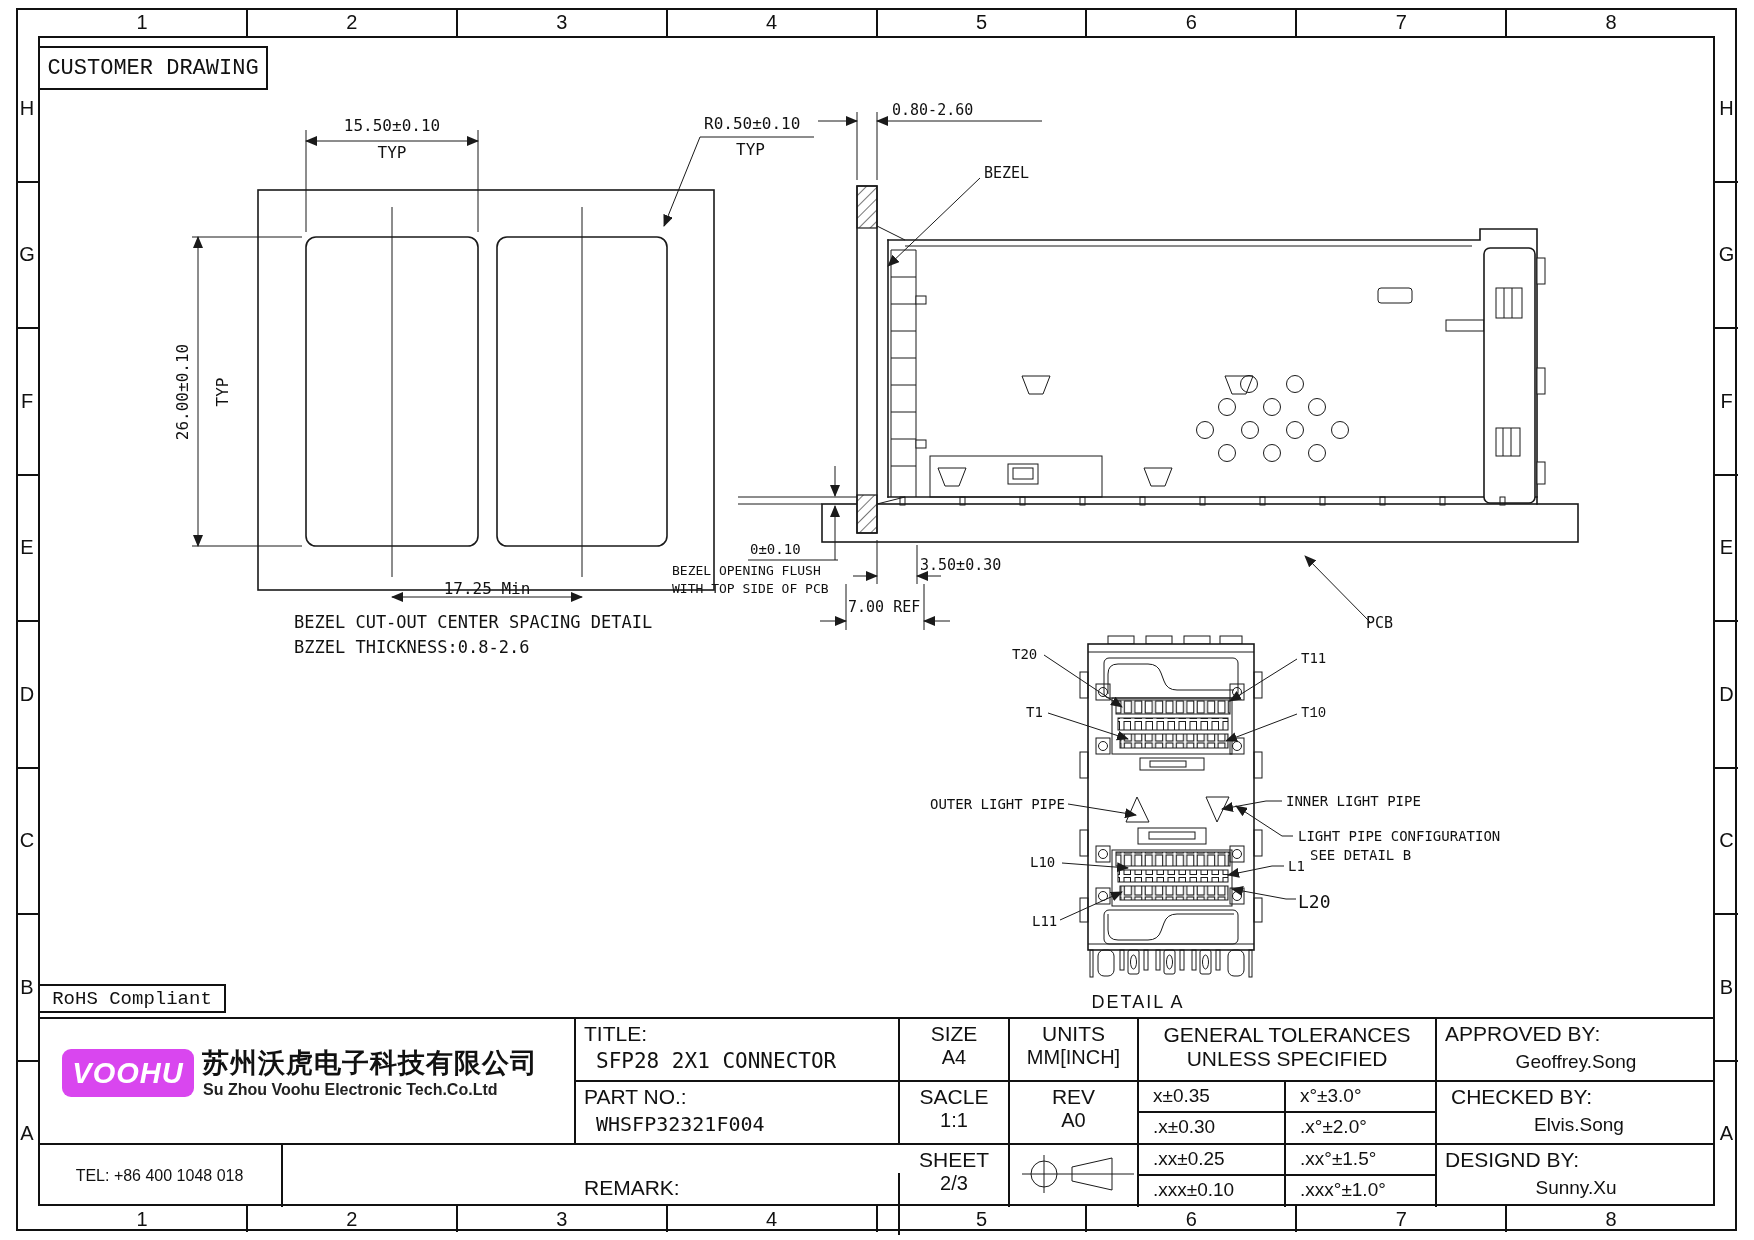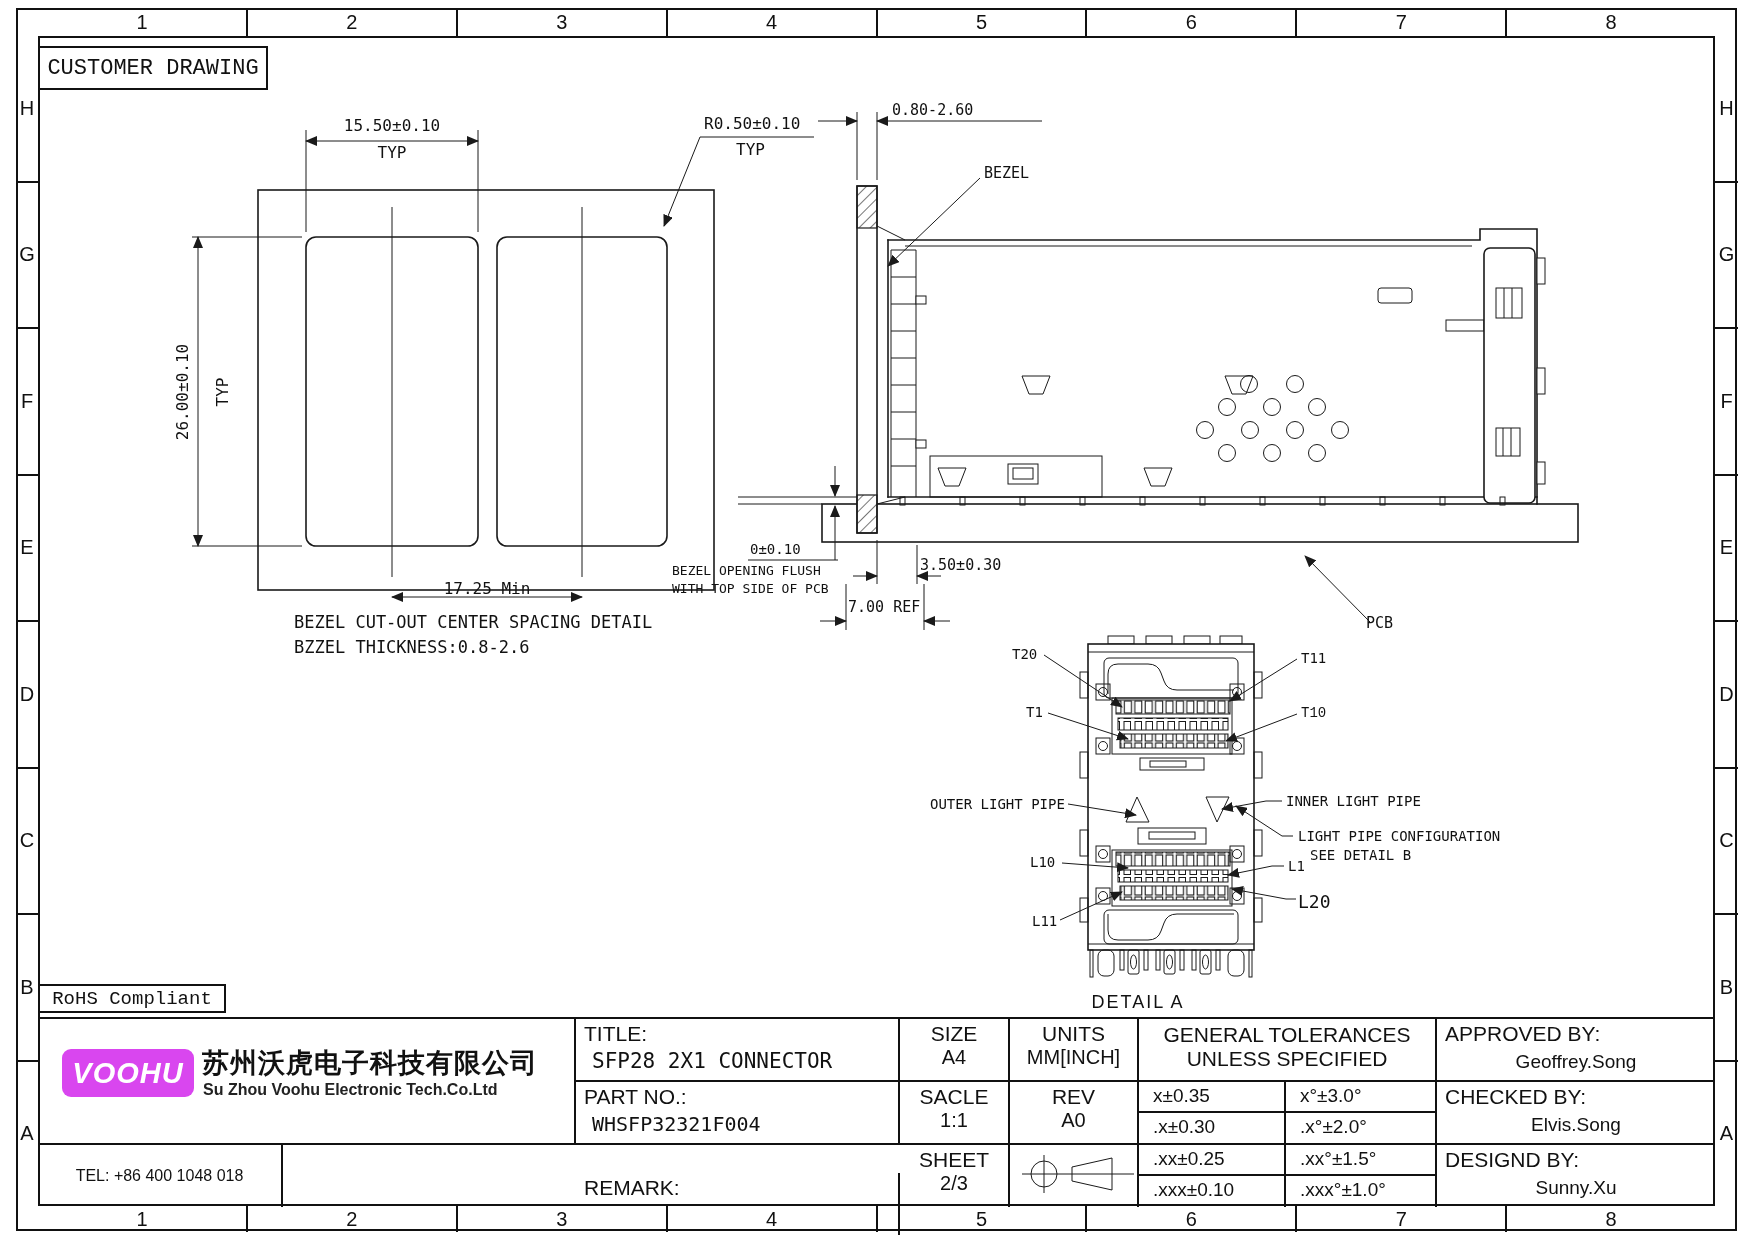--- a/index.html
+++ b/index.html
@@ -20,21 +20,21 @@
   .lbl{position:absolute;font-family:"DejaVu Sans Mono",monospace;color:#111;white-space:nowrap;}
   .c{text-align:center;}
   .rot{transform:translate(-50%,-50%) rotate(-90deg);}
   .boxed{border:2px solid #111;display:flex;align-items:center;justify-content:center;
          font-family:"Liberation Mono",monospace;background:#fff;}
   
   #tblock{left:38px;top:1017px;width:1677px;height:188px;border-top:2px solid #111;}
   .cell{position:absolute;border-color:#111;border-style:solid;border-width:0;}
   .br{border-right-width:2px;} .bb{border-bottom-width:2px;}
   .cl{font-size:21px;padding:3px 8px;}
-  .cv{font-family:"DejaVu Sans Mono",monospace;font-size:20px;padding:0 0;margin-left:16px;}
+  .cv{font-family:"DejaVu Sans Mono",monospace;font-size:20px;padding:0 20px;}
   .tolv{font-size:19px;padding:3px 0 0 14px;}
   .nm{font-size:19px;text-align:center;padding-top:2px;}
   svg{position:absolute;left:0;top:0;}
   .ln{stroke:#1a1a1a;stroke-width:1.6;fill:none;stroke-linecap:square;}
   .tn{stroke:#1a1a1a;stroke-width:1;fill:none;}
   .dim{stroke:#1a1a1a;stroke-width:1;fill:none;}
   .fw{fill:#fff;}
 </style>
 </head>
 <body>
@@ -421,21 +421,21 @@
     <div class="cell br bb tolv" style="left:1248px;top:94px;width:151px;height:32px;">.x°±2.0°</div>
     <div class="cell br bb tolv" style="left:1101px;top:126px;width:147px;height:31px;">.xx±0.25</div>
     <div class="cell br bb tolv" style="left:1248px;top:126px;width:151px;height:31px;">.xx°±1.5°</div>
     <div class="cell br tolv" style="left:1101px;top:157px;width:147px;height:31px;">.xxx±0.10</div>
     <div class="cell br tolv" style="left:1248px;top:157px;width:151px;height:31px;">.xxx°±1.0°</div>
 
     <div class="cell bb" style="left:1399px;top:0;width:278px;height:63px;">
       <div class="cl">APPROVED BY:</div>
       <div class="nm">Geoffrey.Song</div>
     </div>
-    <div class="cell bb" style="left:1399px;top:63px;width:278px;height:63px;">
+    <div class="cell bb" style="left:1399px;top:63px;width:278px;height:63px;padding-left:6px;">
       <div class="cl">CHECKED BY:</div>
       <div class="nm">Elvis.Song</div>
     </div>
     <div class="cell" style="left:1399px;top:126px;width:278px;height:62px;">
       <div class="cl">DESIGND BY:</div>
       <div class="nm">Sunny.Xu</div>
     </div>
   </div>
 
 </div>

